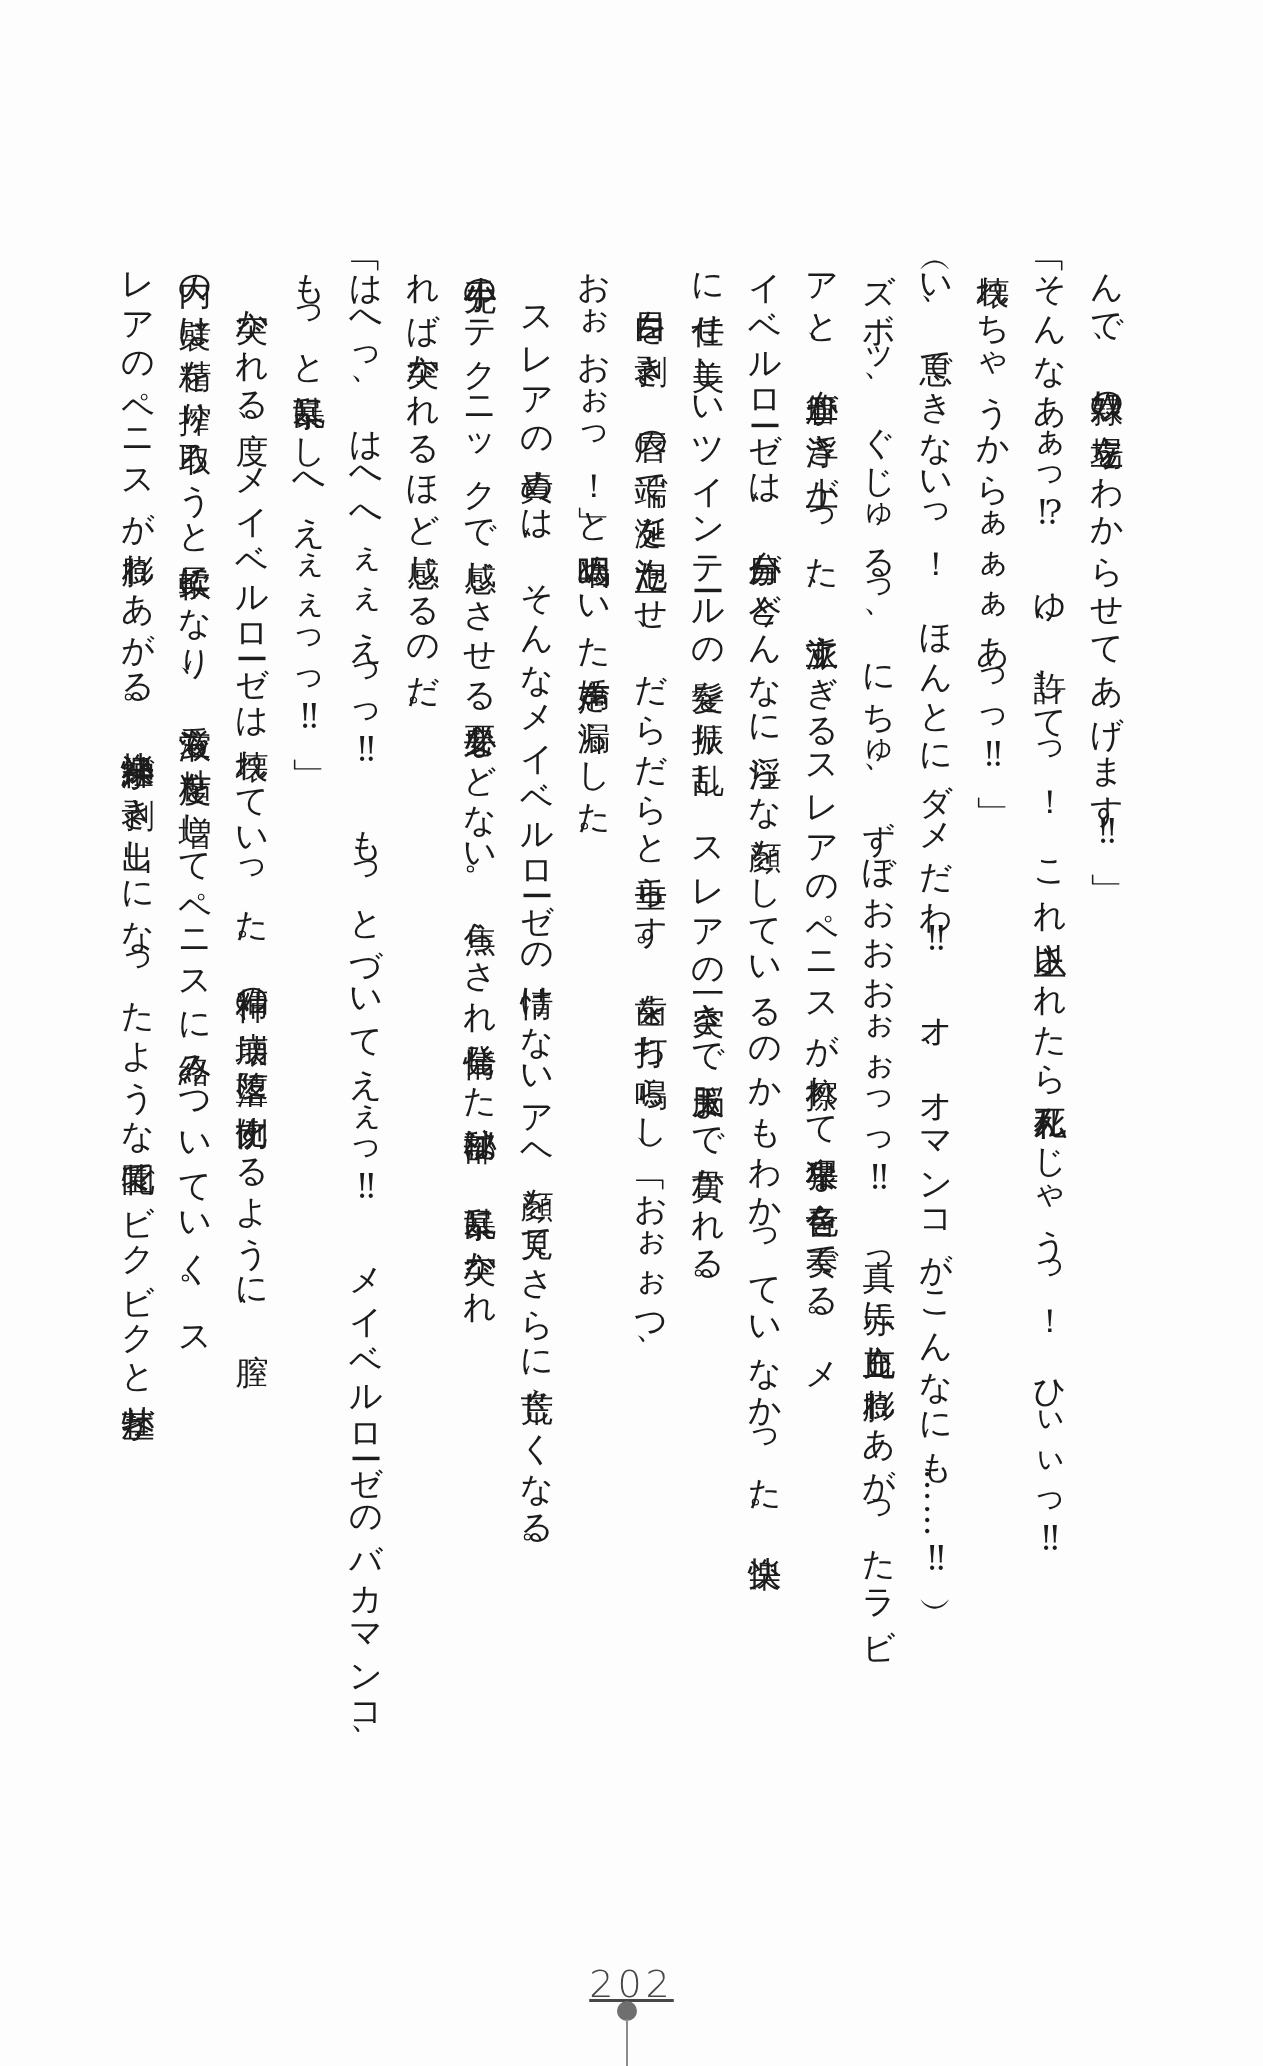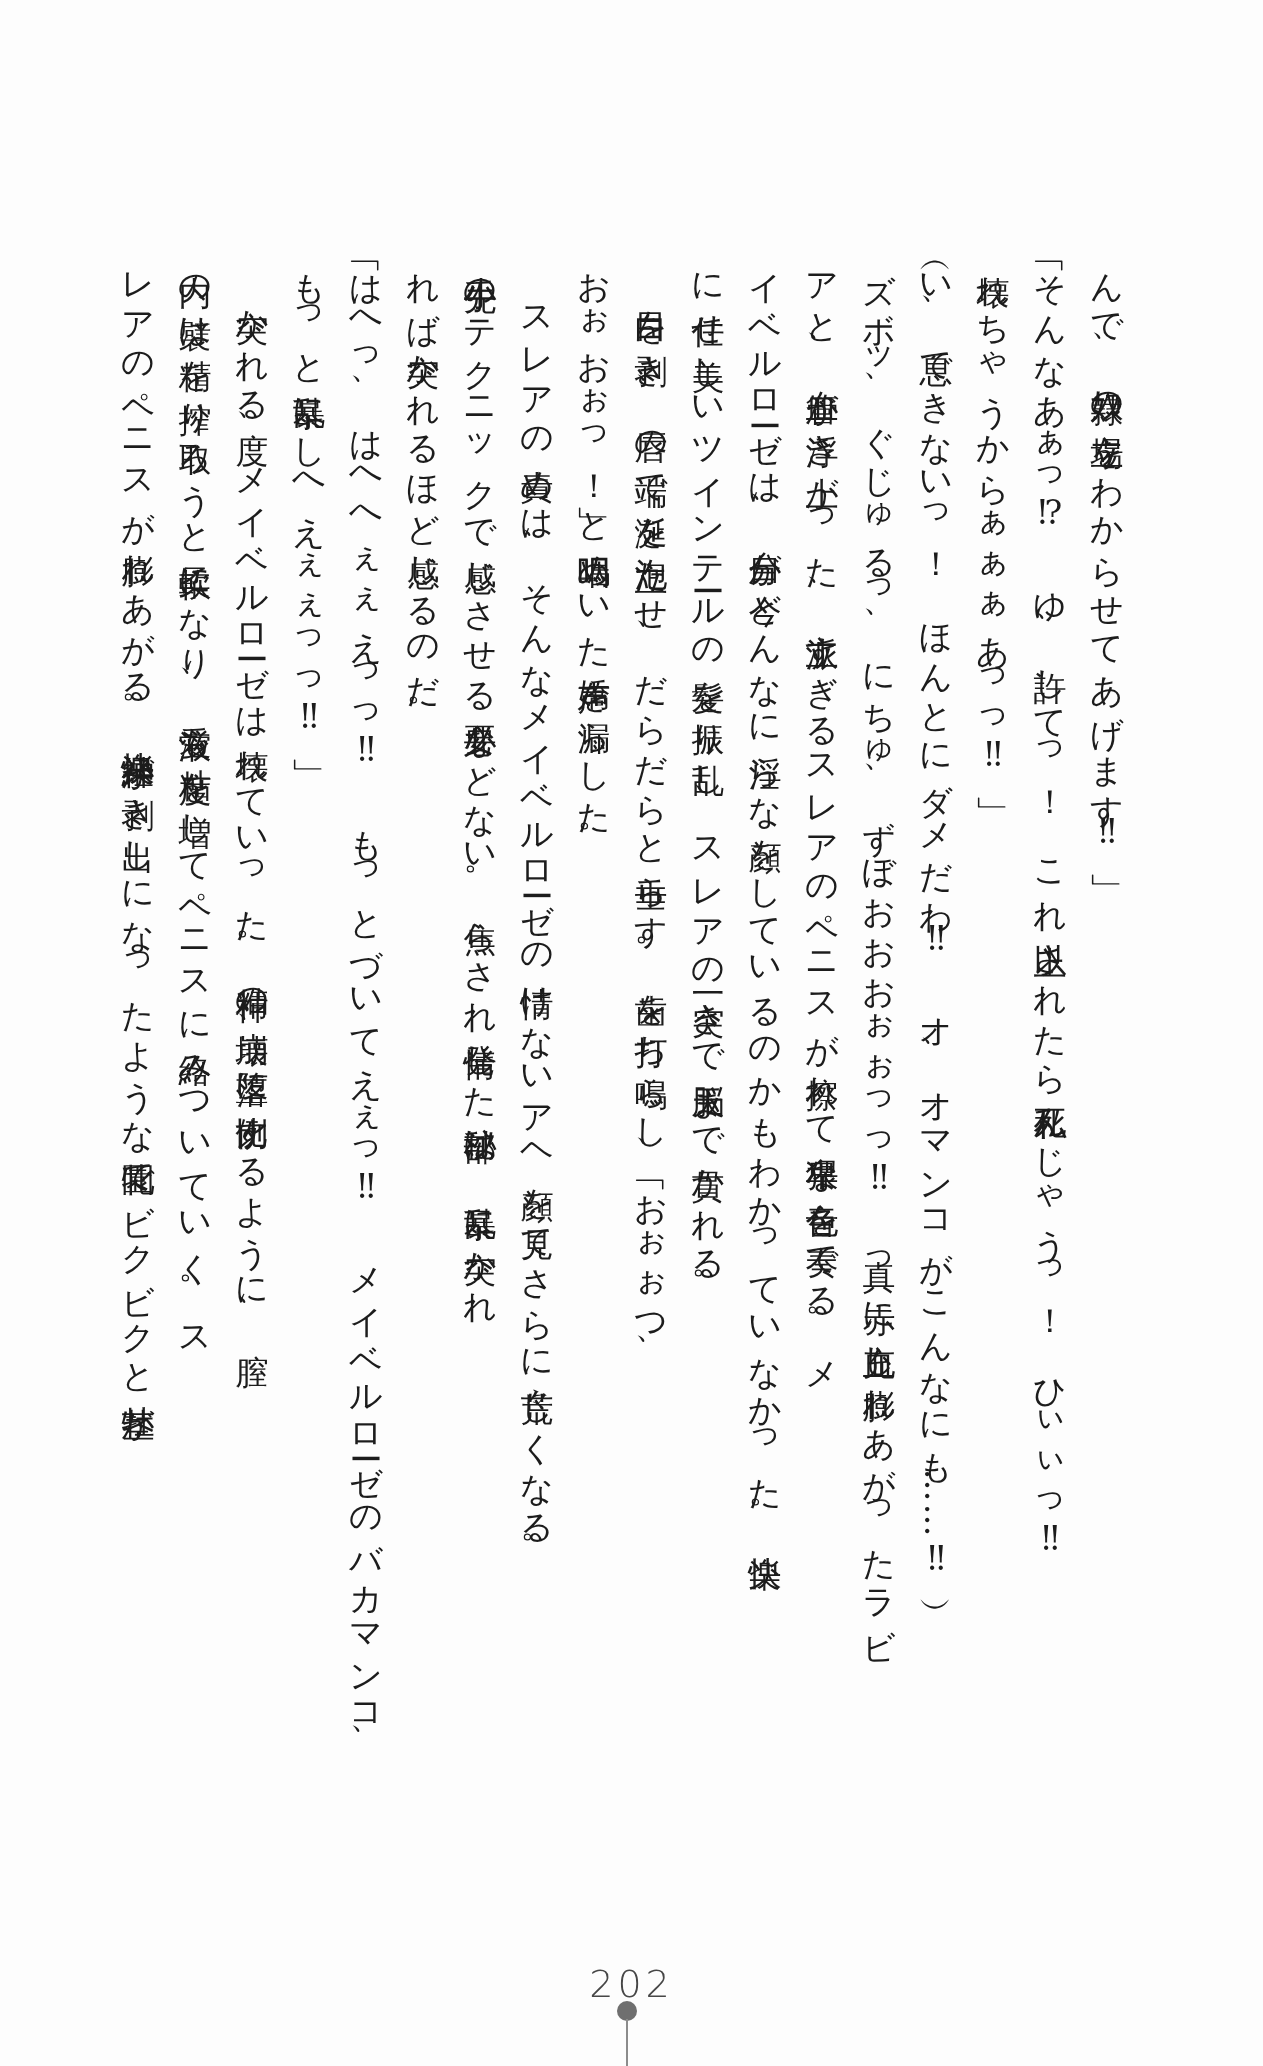--- a/index.html
+++ b/index.html
@@ -36,20 +36,21 @@
     position:absolute;
     top:1962px;
     left:0;
     width:100%;
     text-align:center;
     font-family:"DejaVu Sans","Liberation Sans",sans-serif;
     font-size:38px;
     font-weight:300;
     letter-spacing:4px;
     color:#474747;
+    text-decoration:underline;
   }
   .footer-dot{
     position:absolute;
     left:617px;
     top:2001px;
     width:20px;
     height:20px;
     border-radius:50%;
     background:#6f6f6f;
   }

